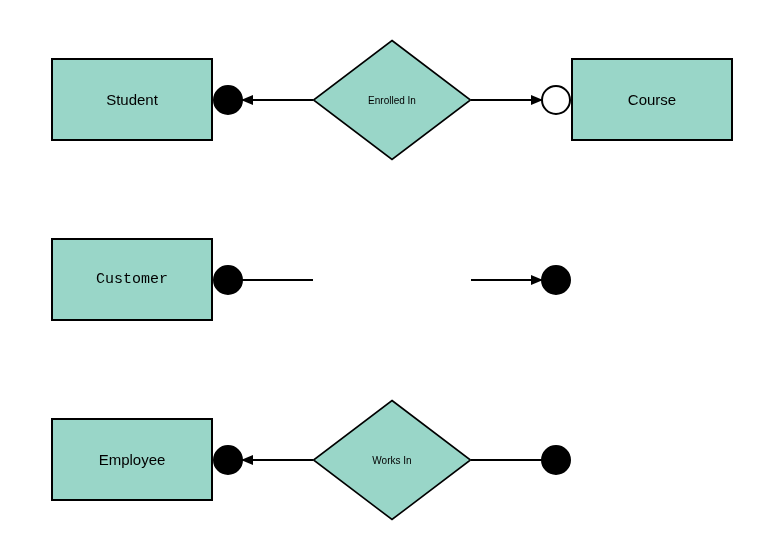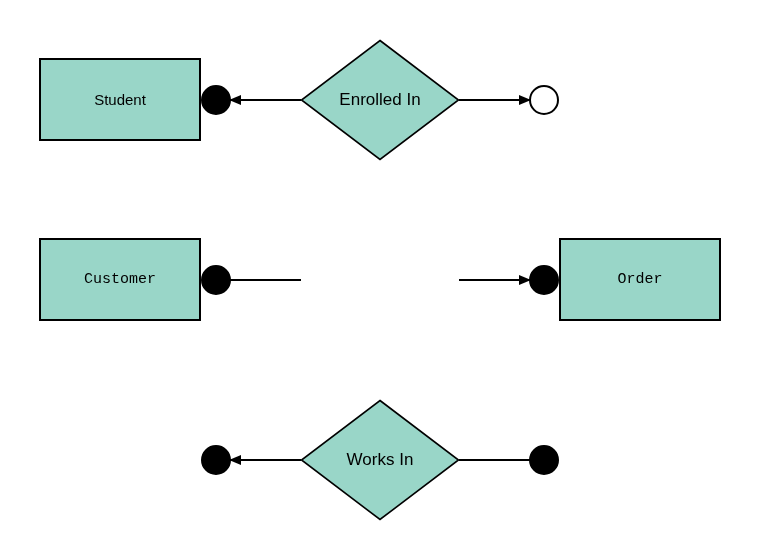--- a/index.html
+++ b/index.html
@@ -4,21 +4,21 @@
 <style>
   html, body { margin: 0; padding: 0; background: #ffffff; }
   .canvas {
     position: relative;
     width: 761px; height: 560px;
     background: #ffffff;
     font-family: "Liberation Sans", sans-serif;
     color: #000000;
     overflow: hidden;
   }
-  .row { position: absolute; left: 0; width: 635px; height: 122px; text-align: right; }
+  .row { position: absolute; left: 12px; width: 635px; height: 122px; text-align: right; }
   .row-1 { top: 39px; }
   .row-2 { top: 219px; font-family: Liberation Mono, monospace; }
   .row-3 { top: 399px; }
 
   .entity {
     position: absolute; top: 19px;
     width: 162px; height: 83px;
     box-sizing: border-box;
     background: #99d6c8;
     border: 2px solid #000000;
@@ -61,21 +61,21 @@
     border-left: 12px solid #000000;
   }
   .wire[data-arrow="left"]  .head-left  { display: block; }
   .wire[data-arrow="right"] .head-right { display: block; }
 
   .diamond { position: absolute; left: 300px; top: 0; width: 160px; height: 122px; }
   .diamond svg { display: block; width: 160px; height: 122px; }
   .diamond .label {
     position: absolute; left: 0; top: 0; right: 0; bottom: 0;
     display: flex; align-items: center; justify-content: center;
-    font-size: 17px;
+    font-size: 10px;
   }
 </style>
 </head>
 <body>
 
 <div class="canvas">
 
   <div class="row row-1">
     <div class="entity left">
       <span>Student</span>
@@ -91,43 +91,46 @@
         <polygon points="80,1.5 158.5,61 80,120.5 1.5,61" stroke="#000000" stroke-width="1.6" fill="#99d6c8"></polygon>
       </svg>
       <div class="label">Enrolled In</div>
     </div>
     <div class="wire right" data-arrow="right">
       <div class="line"></div>
 
       <div class="head head-right"></div>
     </div>
     <div class="dot right" data-variant="open"></div>
+    <div class="entity right">
+      <span>Course</span>
+    </div>
   </div>
 
   <div class="row row-2">
     <div class="entity left">
       <span>Customer</span>
     </div>
     <div class="dot left" data-variant="filled"></div>
     <div class="wire left" data-arrow="none">
       <div class="line"></div>
 
     </div>
     <div class="wire right" data-arrow="right">
       <div class="line"></div>
 
       <div class="head head-right"></div>
     </div>
     <div class="dot right" data-variant="filled"></div>
-    <div class="entity right">
-      <span>Order</span>
-    </div>
   </div>
 
   <div class="row row-3">
+    <div class="entity left">
+      <span>Employee</span>
+    </div>
     <div class="dot left" data-variant="filled"></div>
     <div class="wire left" data-arrow="left">
       <div class="line"></div>
       <div class="head head-left"></div>
 
     </div>
     <div class="diamond">
       <svg viewBox="0 0 160 122">
         <polygon points="80,1.5 158.5,61 80,120.5 1.5,61" stroke="#000000" stroke-width="1.6" fill="#99d6c8"></polygon>
       </svg>

